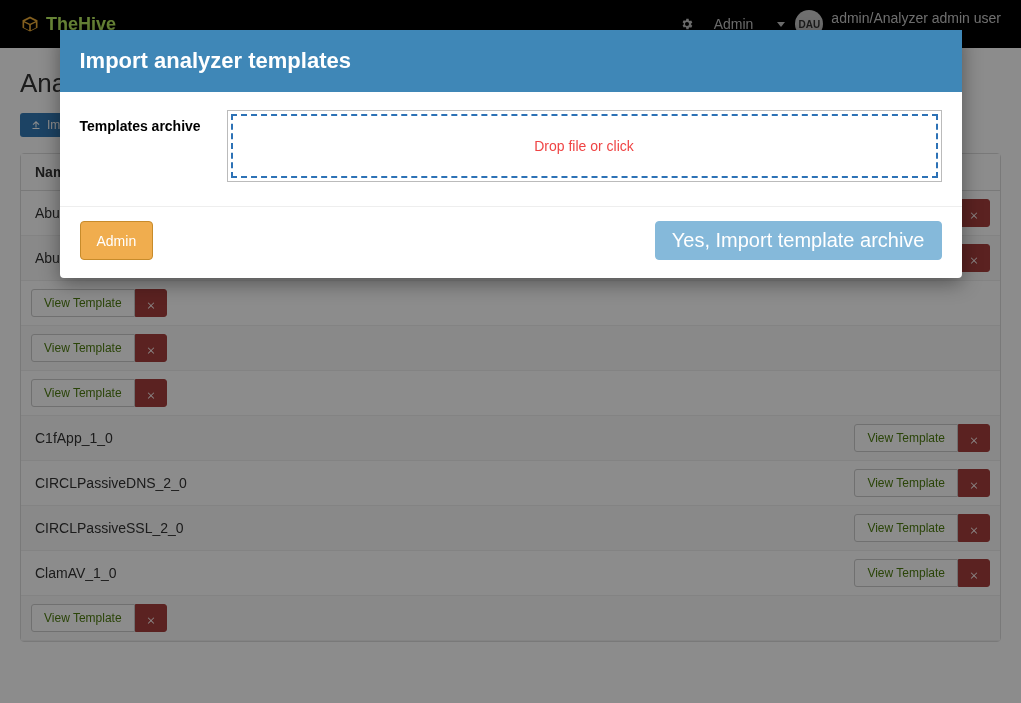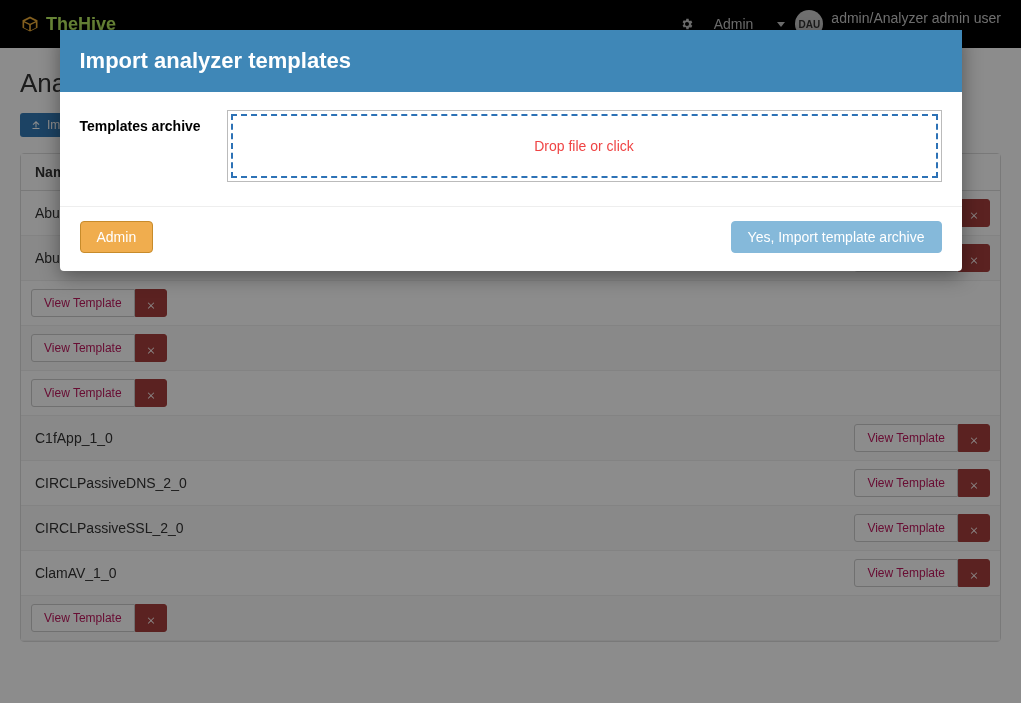--- a/index.html
+++ b/index.html
@@ -113,21 +113,21 @@
       color: #333;
       padding-left: 4px;
     }
     .row-actions {
       display: flex;
       gap: 0;
     }
     .view-btn {
       background: #fff;
       border: 1px solid #ccc;
-      color: #be185d;
+      color: #4d7c0f;
       padding: 6px 12px;
       font-size: 12px;
       border-radius: 3px 0 0 3px;
       cursor: pointer;
     }
     .delete-btn {
       background: #a73f3c;
       border: 1px solid #a73f3c;
       color: #fff;
       padding: 6px 10px;
@@ -202,21 +202,21 @@
       cursor: pointer;
       font-size: 14px;
     }
     .confirm-btn {
       background: #85b9da;
       border: 1px solid #85b9da;
       color: #fff;
       padding: 7px 16px;
       border-radius: 4px;
       cursor: pointer;
-      font-size: 14px;
+      font-size: 20px;
     }
   </style>
 </head>
 <body>
 
 <div class="navbar">
   <div class="logo">
     <span class="logo-icon">
       <svg viewBox="0 0 24 24" fill="#eead38">
           <path d="M21 16.5v-9L12 3 3 7.5v9L12 21l9-4.5zM12 5.3l6.5 3.25L12 11.8 5.5 8.55 12 5.3zm-7 4.95l6 3v6.3l-6-3v-6.3zm8 9.3v-6.3l6-3v6.3l-6 3z"></path>

